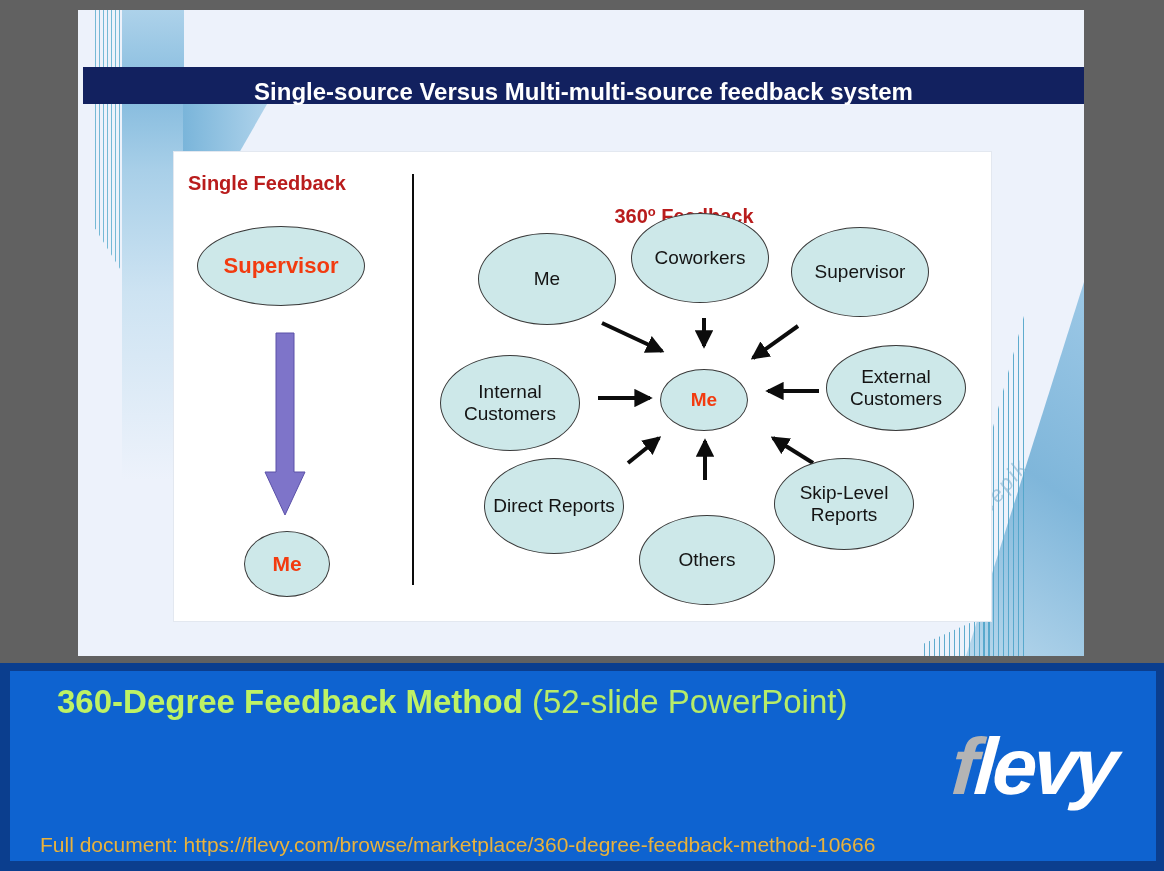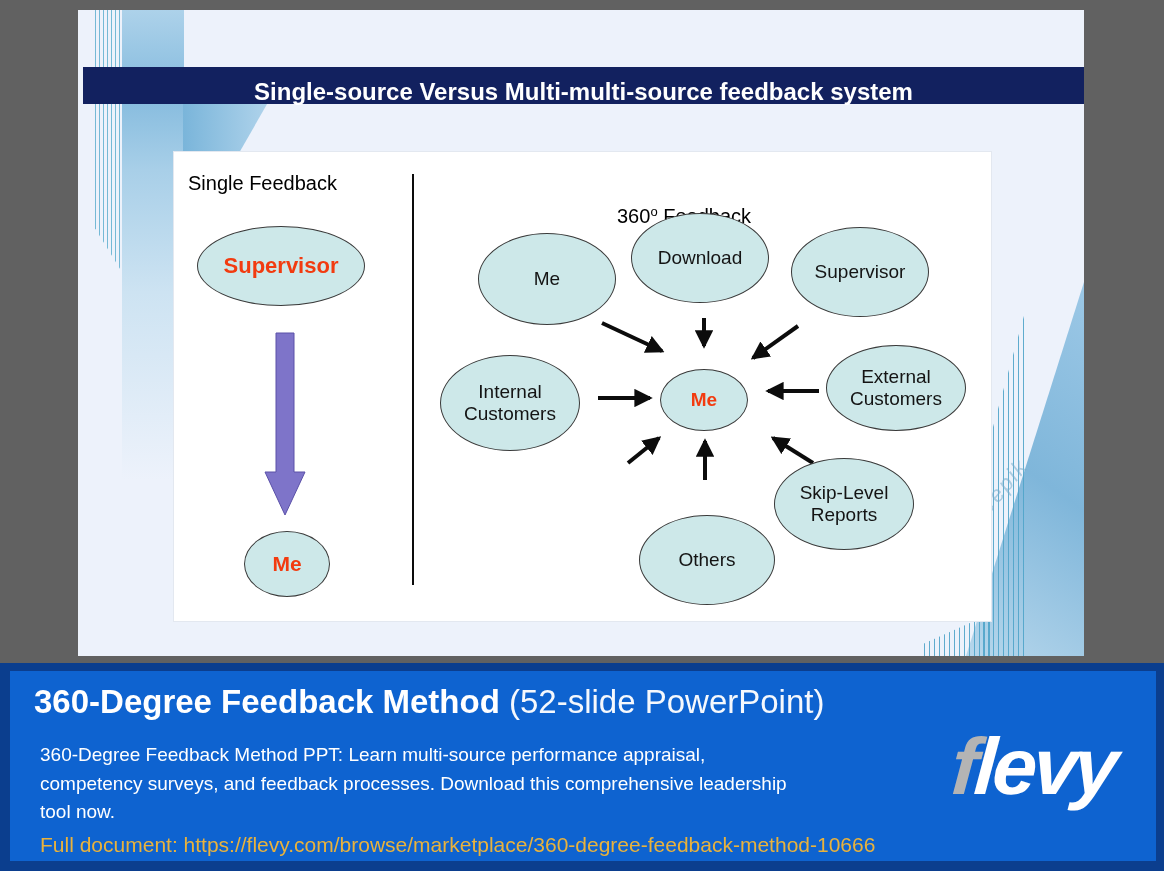--- a/index.html
+++ b/index.html
@@ -31,21 +31,21 @@
     color:#79accb;opacity:.55;font-size:22px;letter-spacing:2px;font-style:italic;}
 
   
   .title-bar{position:absolute;left:5px;top:23px;width:1001px;height:37px;
     background:var(--title-bar-navy,#12215F);color:#fff;font-weight:bold;font-size:24px;
     line-height:49px;text-align:center;letter-spacing:0px;margin-top:34px;}
 
   
   .diagram{position:absolute;left:95px;top:141px;width:817px;height:469px;background:#ffffff;
     border:1px solid #e3e8f0;box-sizing:content-box;}
-  .panel-heading{position:absolute;font-weight:normal;font-size:20px;color:#000000;}
+  .panel-heading{position:absolute;font-weight:bold;font-size:20px;color:#b91c1c;}
   .heading-single{left:14px;top:20px;}
   .heading-360{left:425px;top:18px;width:170px;text-align:center;margin-top:35px;}
   .deg-sup{font-size:13px;position:relative;top:-7px;}
 
   .ellipse{position:absolute;border:1.6px solid #3a3a3a;border-radius:50%;
     background:var(--ellipse-fill,#CDE8E9);display:flex;align-items:center;justify-content:center;
     text-align:center;font-size:19px;color:#141414;line-height:1.15;padding:0 12px;box-sizing:border-box;}
   .ellipse.red{color:var(--accent-red,#F23B10);font-weight:bold;}
   .el-sup-left{left:23px;top:74px;width:168px;height:80px;font-size:22px;}
   .el-me-left{left:70px;top:379px;width:86px;height:66px;font-size:21px;}
@@ -57,21 +57,21 @@
   .el-direct{left:310px;top:306px;width:140px;height:96px;padding:0 4px;}
   .el-others{left:465px;top:363px;width:136px;height:90px;}
   .el-skip{left:600px;top:306px;width:140px;height:92px;}
   .el-me-center{left:486px;top:217px;width:88px;height:62px;font-size:19px;}
 
   .arrow-layer{position:absolute;left:0;top:0;width:817px;height:469px;pointer-events:none;}
 
   
   .footer{position:absolute;left:0;top:663px;width:1164px;height:208px;background:var(--footer-border-navy,#0B3E8E);}
   .footer-inner{position:absolute;left:10px;top:8px;width:1146px;height:190px;background:var(--footer-blue,#0E63D0);}
-  .footer-title{position:absolute;left:24px;top:12px;font-size:33px;color:#ffffff;white-space:nowrap;}
+  .footer-title{position:absolute;left:47px;top:12px;font-size:33px;color:#bef264;white-space:nowrap;}
   .footer-title .bold{font-weight:bold;}
   .footer-title .light{font-weight:normal;opacity:.96;}
   .footer-desc{position:absolute;left:30px;top:70px;width:830px;font-size:19px;line-height:1.5;
     color:#fff;white-space:pre-line;}
   .footer-link{position:absolute;left:30px;top:162px;font-size:21px;color:var(--link-gold,#E9B23C);
     text-decoration:none;cursor:pointer;}
   .logo{position:absolute;left:942px;top:56px;font-size:80px;font-weight:bold;font-style:italic;
     letter-spacing:-4px;line-height:1;transform:skewX(-4deg);}
   .logo .f{color:var(--logo-gray,#B4B4B4);}
   .logo .rest{color:#ffffff;}
@@ -120,38 +120,36 @@
         <line x1="645" y1="239" x2="594" y2="239" stroke="#0c0c0c" stroke-width="4" marker-end="url(#ah)"></line>
         <line x1="454" y1="311" x2="485" y2="286" stroke="#0c0c0c" stroke-width="4" marker-end="url(#ah)"></line>
         <line x1="531" y1="328" x2="531" y2="289" stroke="#0c0c0c" stroke-width="4" marker-end="url(#ah)"></line>
         <line x1="639" y1="311" x2="599" y2="286" stroke="#0c0c0c" stroke-width="4" marker-end="url(#ah)"></line>
       </svg>
 
       <div class="ellipse red el-sup-left">Supervisor</div>
       <div class="ellipse red el-me-left">Me</div>
 
       <div class="ellipse el-me-tl">Me</div>
-      <div class="ellipse el-coworkers">Download</div>
+      <div class="ellipse el-coworkers">Coworkers</div>
       <div class="ellipse el-supervisor">Supervisor</div>
       <div class="ellipse el-internal">Internal Customers</div>
       <div class="ellipse el-external">External Customers</div>
+      <div class="ellipse el-direct">Direct Reports</div>
       <div class="ellipse el-others">Others</div>
       <div class="ellipse el-skip">Skip-Level Reports</div>
       <div class="ellipse red el-me-center">Me</div>
     </div>
   </div>
 
   <div class="footer">
     <div class="footer-inner">
       <div class="footer-title">
         <span class="bold">360-Degree Feedback Method</span><span class="light"> (52-slide PowerPoint)</span>
       </div>
-      <div class="footer-desc">360-Degree Feedback Method PPT: Learn multi-source performance appraisal,
-competency surveys, and feedback processes. Download this comprehensive leadership
-tool now.</div>
       <a class="footer-link">Full document: https://flevy.com/browse/marketplace/360-degree-feedback-method-10666</a>
       <div class="logo">
         <span class="f">f</span><span class="rest">levy</span>
       </div>
     </div>
   </div>
 
 </div>
 
 </body></html>

